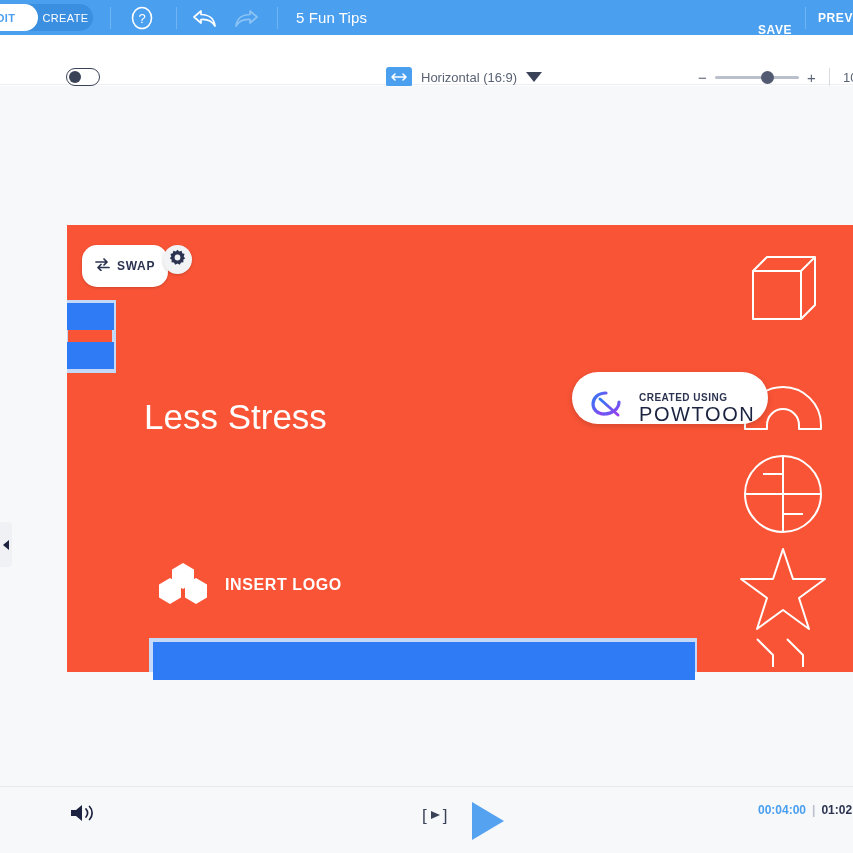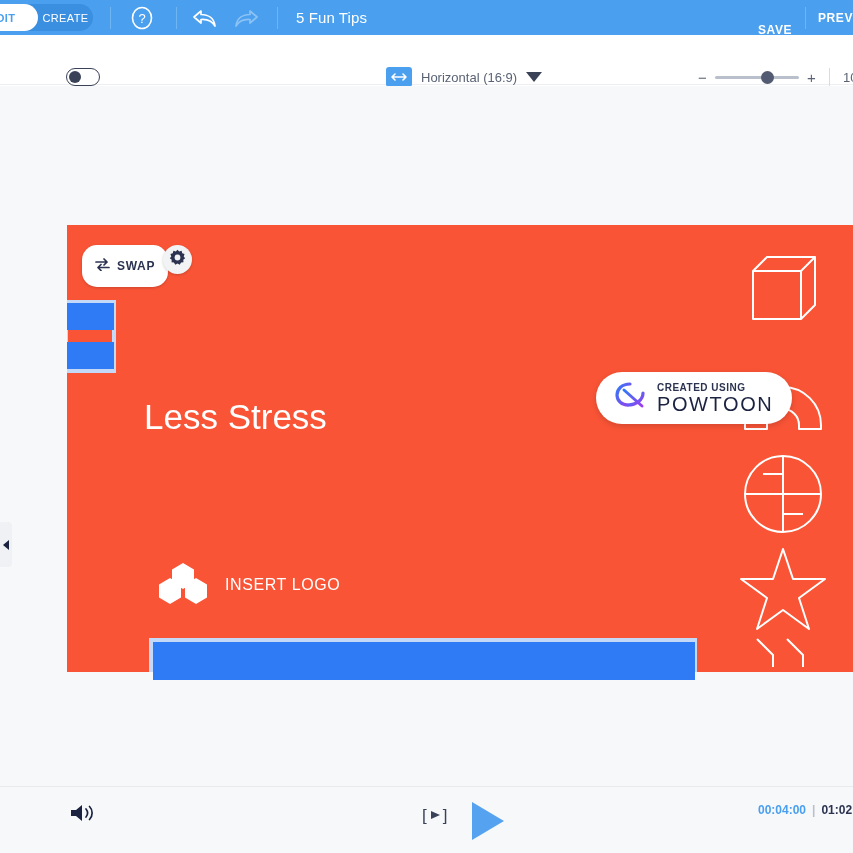--- a/index.html
+++ b/index.html
@@ -198,45 +198,45 @@
     font-size: 35px; color: #ffffff; font-weight: 300;
     white-space: nowrap;
     z-index: 8;
   }
 
   .logo-group {
     position: absolute; left: 90px; top: 336px;
     display: flex; align-items: center; gap: 16px;
     z-index: 8;
   }
-  .logo-text { font-size: 16px; font-weight: normal; color: #ffffff; letter-spacing: .6px; text-align: center; }
+  .logo-text { font-size: 16px; font-weight: bold; color: #ffffff; letter-spacing: .6px; text-align: center; }
 
   
   .bottom-bar-sel {
     position: absolute; left: 82px; top: 413px;
     width: 548px; height: 44px;
     border: 4px solid #c3d9f7;
     z-index: 9;
   }
   .bottom-bar {
     position: absolute; left: 153px; top: 642px;
     width: 542px; height: 38px;
     background: #2f7af5;
     z-index: 10;
   }
 
   
   .shapes { position: absolute; right: 18px; top: 24px; z-index: 6; }
 
   .powtoon-badge {
-    position: absolute; left: 596px; top: 372px;
+    position: absolute; left: 572px; top: 372px;
     width: 196px; height: 52px;
     background: #ffffff;
     border-radius: 26px;
-    display: flex; align-items: center; gap: 9px;
+    display: flex; align-items: flex-end; gap: 15px;
     padding-left: 18px;
     box-shadow: 0 2px 6px rgba(0,0,0,.16);
     z-index: 14;
   }
   .pw-lines { display: flex; flex-direction: column; gap: 1px; }
   .pw-top { font-size: 10px; font-weight: bold; color: #2b3350; letter-spacing: .5px; }
   .pw-main { font-size: 20px; font-weight: normal; color: #1b2340; letter-spacing: 1.6px; line-height: 1; }
 
   
   .playbar {

